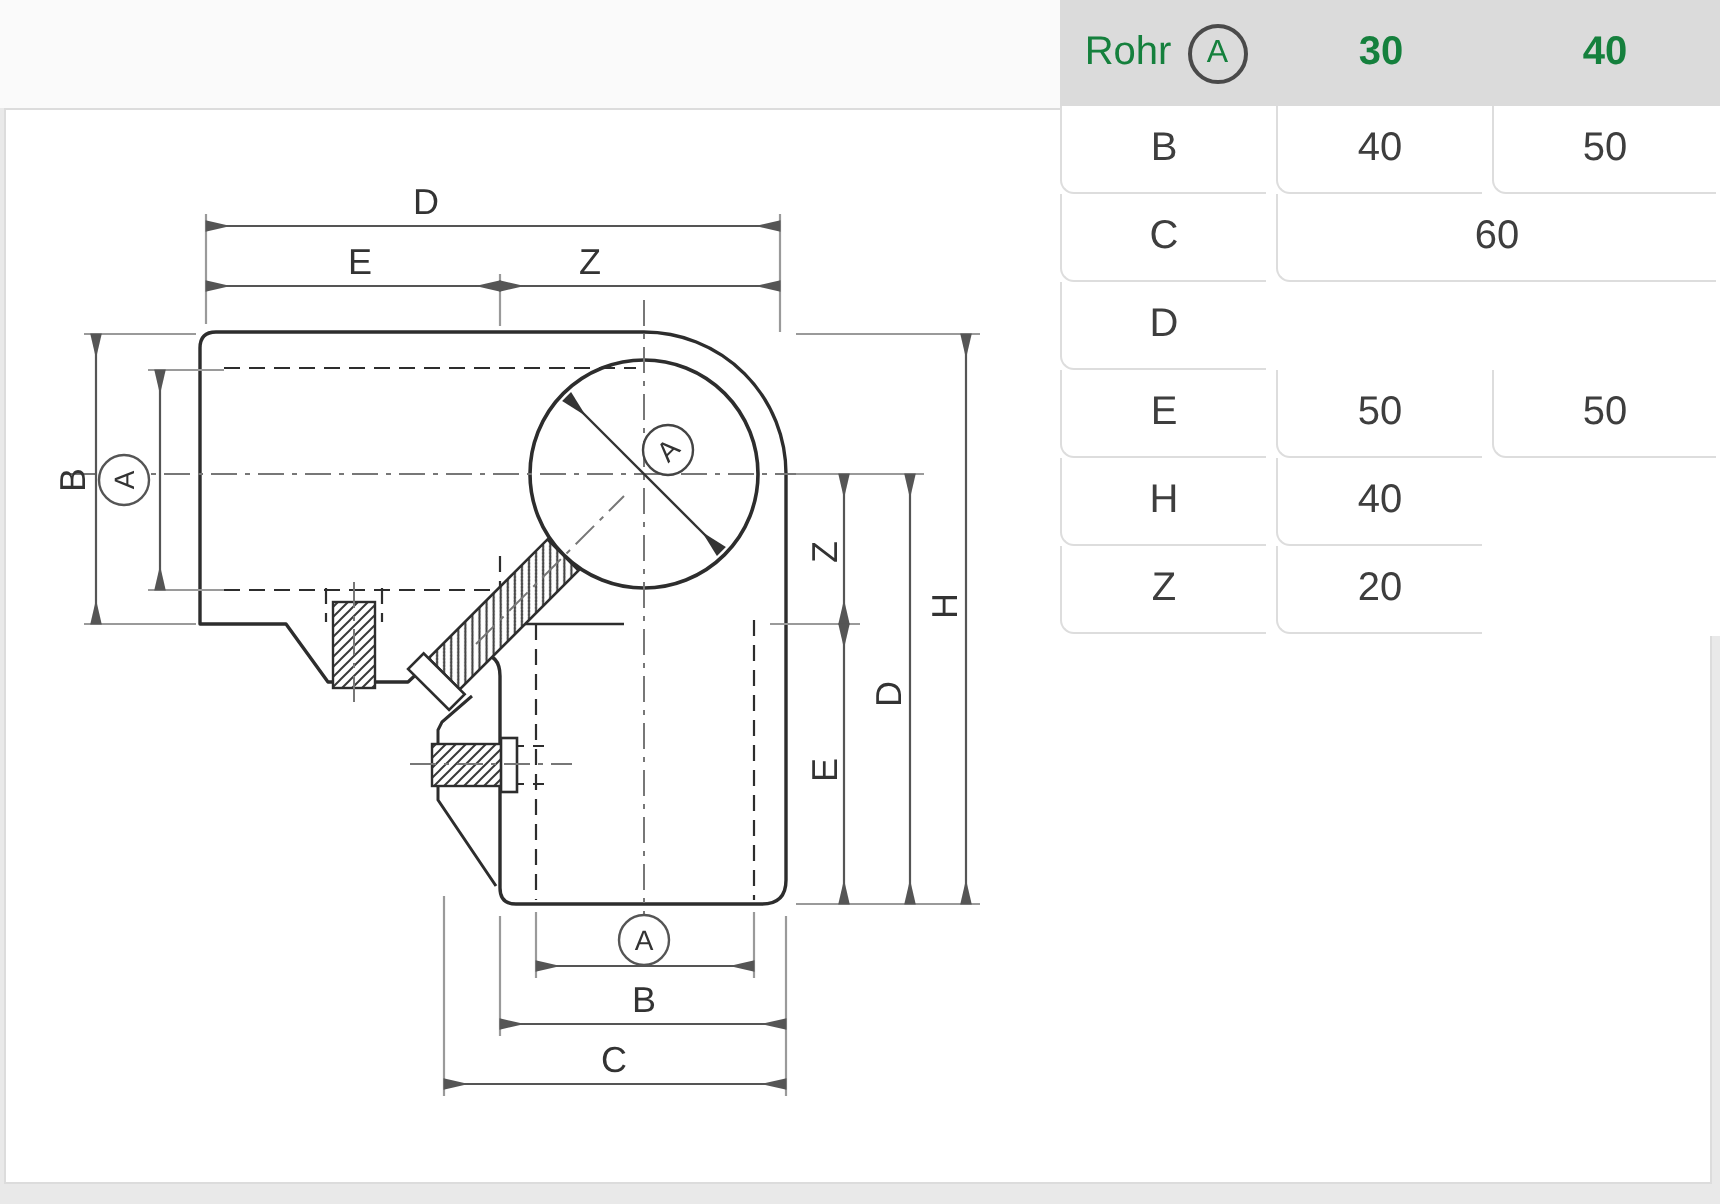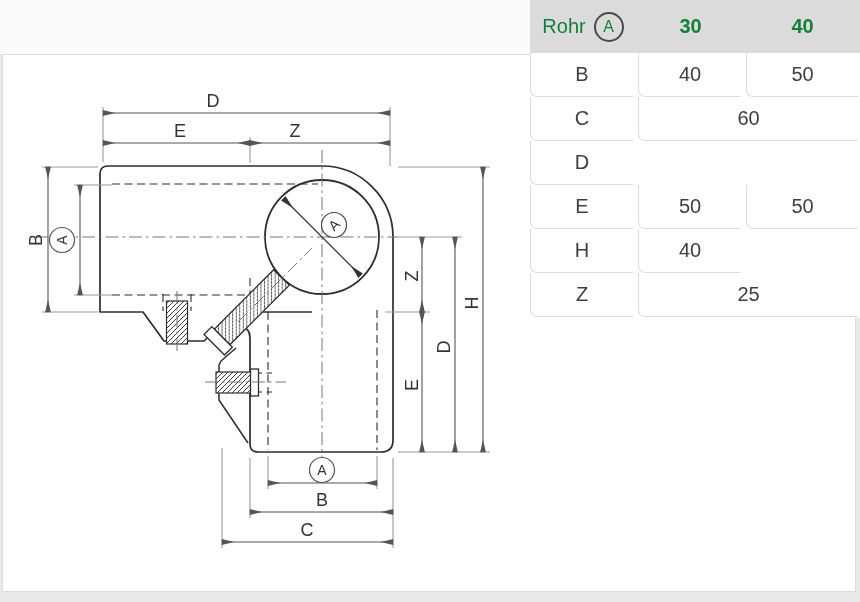--- a/index.html
+++ b/index.html
@@ -173,18 +173,18 @@
         <div class="cell c1">E</div>
         <div class="cell c2">50</div>
         <div class="cell c3">50</div>
       </div>
       <div class="trow">
         <div class="cell c1">H</div>
         <div class="cell c2">40</div>
       </div>
       <div class="trow">
         <div class="cell c1">Z</div>
-        <div class="cell c3">25</div>
+        <div class="cell c2">20</div>
       </div>
     </div>
   </div>
 
 </div>
 
 </body></html>

